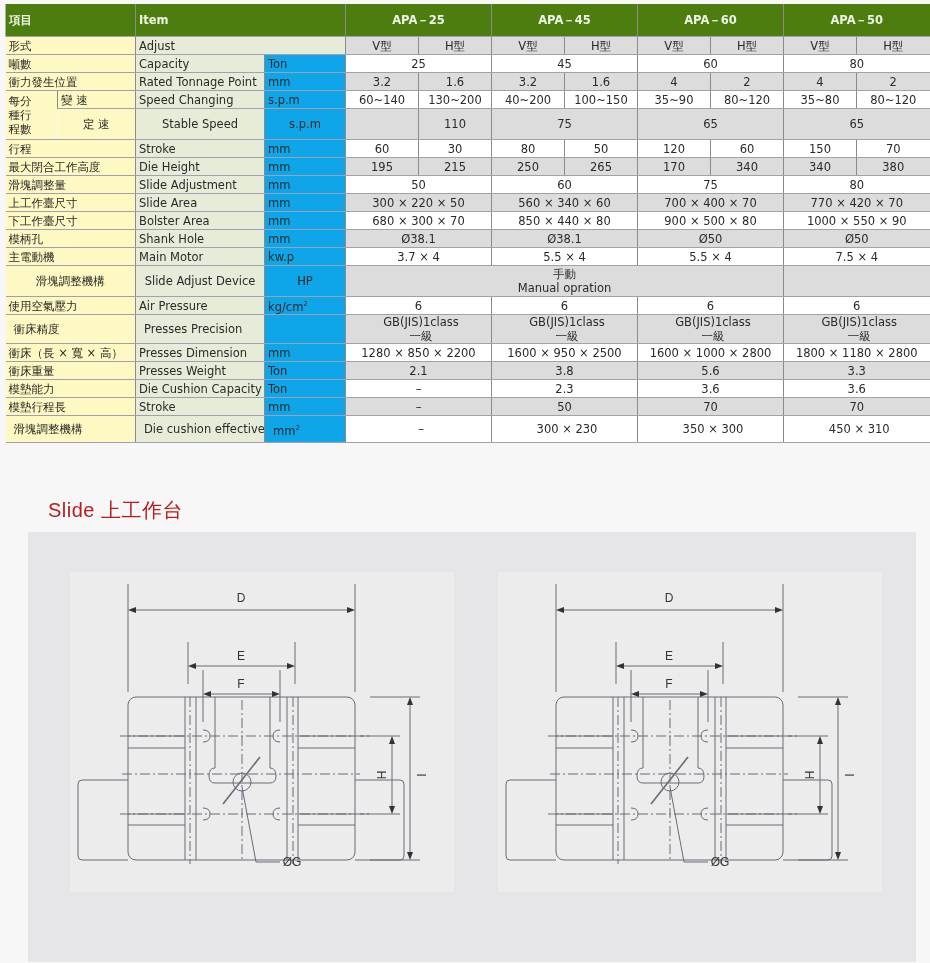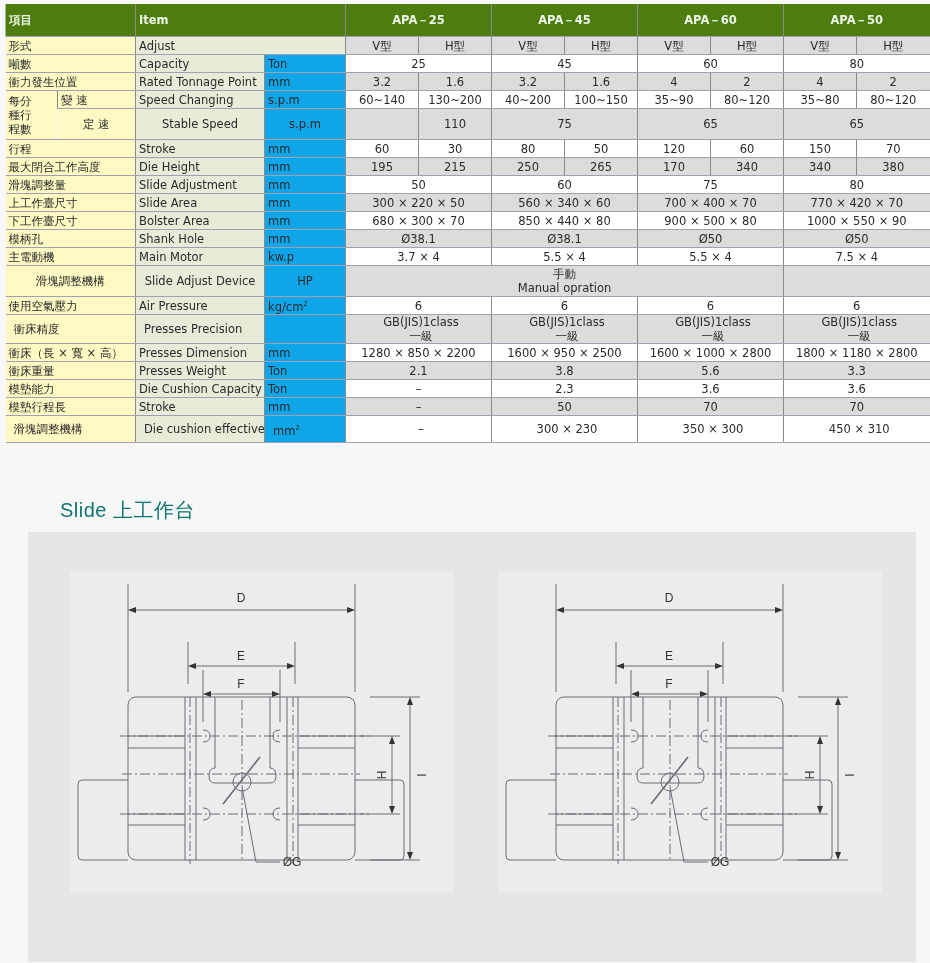--- a/index.html
+++ b/index.html
@@ -21,21 +21,21 @@
   td.zh { background: #fef9c3; }
   td.en { background: #e6ecd8; }
   td.unit { background: #0ea5e9; }
   td.v { text-align: center; background: #ffffff; }
   td.v.g { background: #dcdcdc; }
   tr.tall td { height: 30px; text-align: center; }
   tr.mid td { height: 26px; padding-left: 8px; }
   td.twoline { line-height: 12px; white-space: normal; }
   sup { font-size: 7px; }
   .title {
-    position: absolute; left: 60px; top: 497px; font-size: 20px; color: #0f766e;
+    position: absolute; left: 48px; top: 497px; font-size: 20px; color: #b91c1c;
     font-family: "Liberation Sans", sans-serif; letter-spacing: 0.5px;
   }
   .panel { position: absolute; left: 28px; top: 532px; width: 888px; height: 430px; background: #e6e6e8; }
   .drawing { position: absolute; top: 40px; width: 384px; height: 320px; background: #ececec; }
   .drawing svg { width: 100%; height: 100%; }
 </style>
 </head>
 <body>
 
 <table class="spec">

